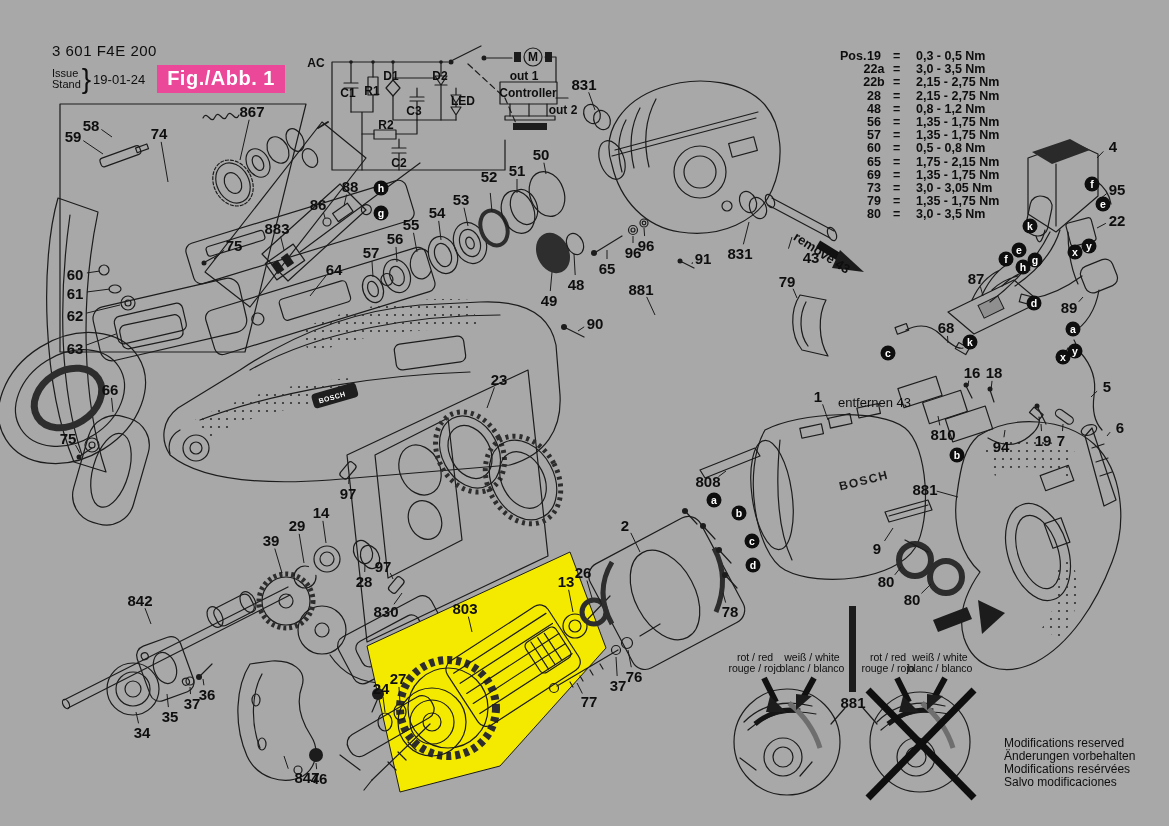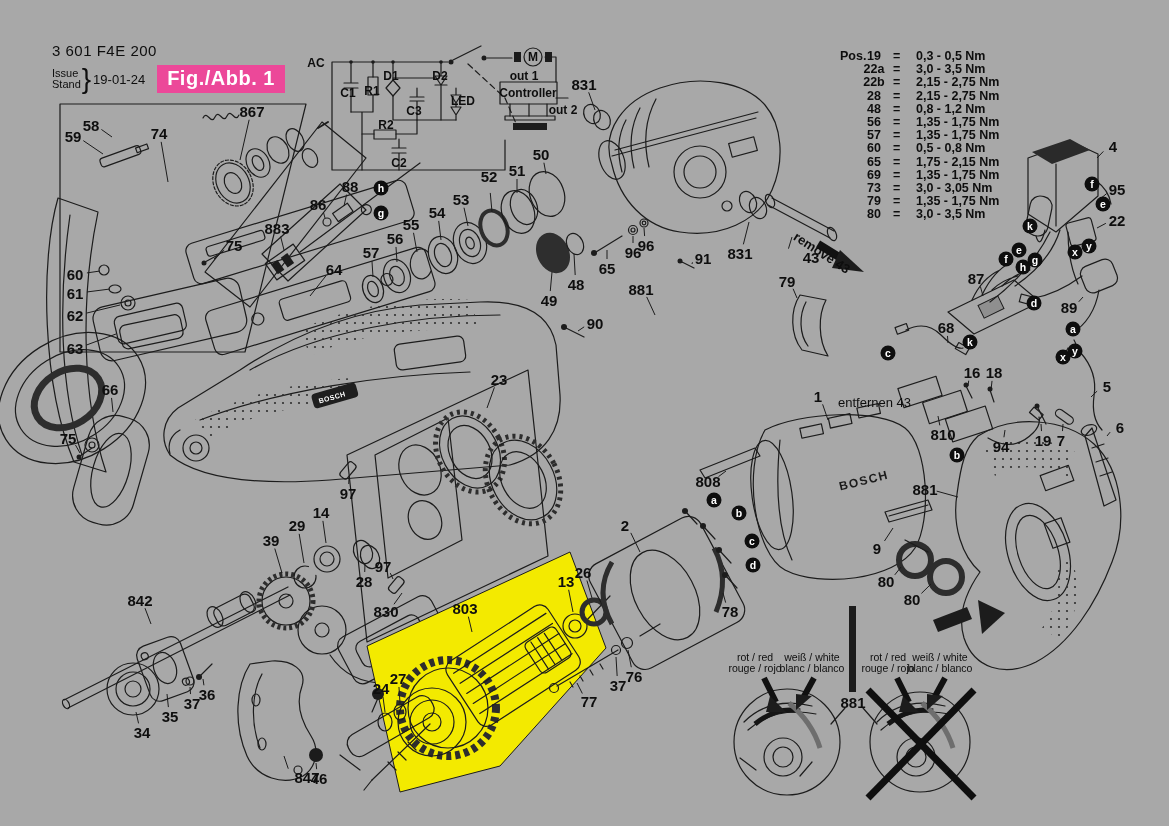--- a/index.html
+++ b/index.html
@@ -651,20 +651,26 @@
             <span class="tpos">80</span>
             <span class="teq">=</span>
             <span class="tval">3,0 - 3,5 Nm</span>
           </div>
         </div>
   </div>
 
   <span class="remove43">remove 43</span>
   <span class="entfernen43">entfernen 43</span>
 
+  <div class="note" style="left:1004px;top:737px;">
+        <div>Modifications reserved</div>
+        <div>Änderungen vorbehalten</div>
+        <div>Modifications resérvées</div>
+        <div>Salvo modificaciones</div>
+      </div>
 <span class="callout" style="left: 91px; top: 125px;">58</span>
       <span class="callout" style="left: 73px; top: 136px;">59</span>
       <span class="callout" style="left: 159px; top: 133px;">74</span>
       <span class="callout" style="left: 252px; top: 111px;">867</span>
       <span class="callout" style="left: 584px; top: 84px;">831</span>
       <span class="callout" style="left: 350px; top: 186px;">88</span>
       <span class="callout" style="left: 318px; top: 204px;">86</span>
       <span class="callout" style="left: 277px; top: 228px;">883</span>
       <span class="callout" style="left: 234px; top: 245px;">75</span>
       <span class="callout" style="left: 371px; top: 252px;">57</span>

